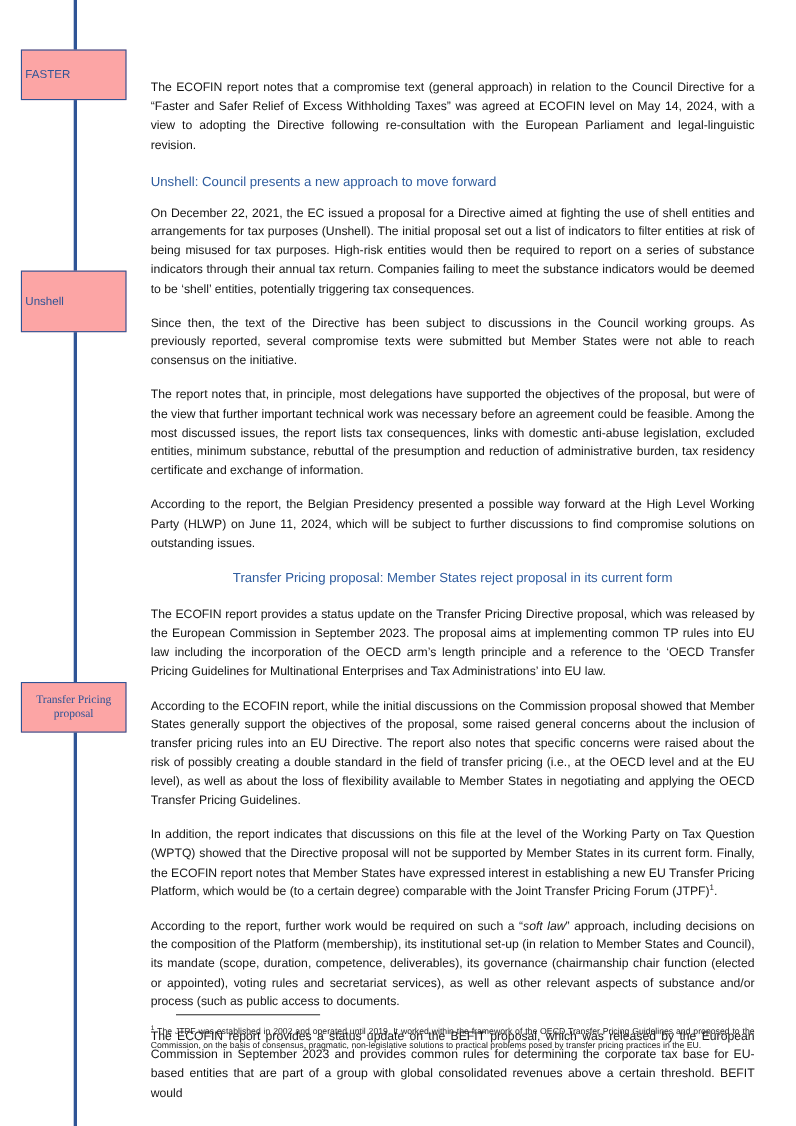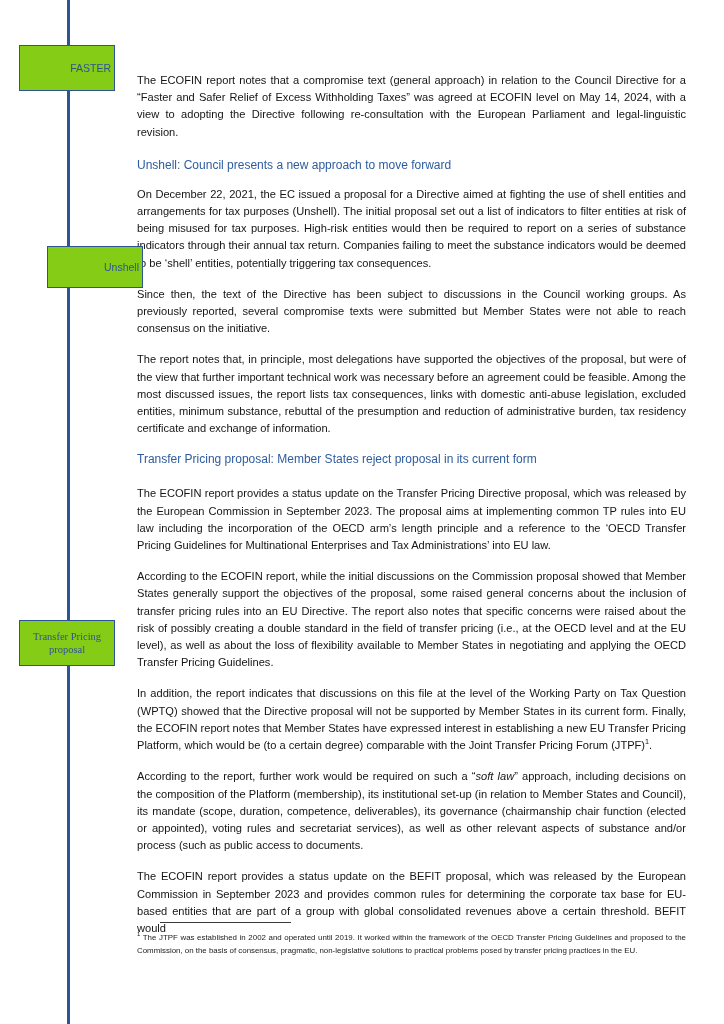--- a/index.html
+++ b/index.html
@@ -25,33 +25,33 @@
     height: 1024px;
     background: #2F5496;
   }
 
   .margin-box {
     position: absolute;
     left: 19px;
     width: 96px;
     box-sizing: border-box;
     border: 1.6px solid #2F5496;
-    background: #84cc16;
+    background: #fca5a5;
     color: #2F5496;
     font-size: 10.5px;
     line-height: 13px;
     text-align: center;
     display: flex;
     align-items: center;
-    justify-content: flex-end;
+    justify-content: flex-start;
     z-index: 2;
     padding: 2px 3px;
   }
   #margin-box-faster        { top: 45px;  height: 46px; }
-  #margin-box-unshell       { top: 246px; height: 42px; margin-left: 28px; }
+  #margin-box-unshell       { top: 246px; height: 56px; }
   #margin-box-transfer      { top: 620px; height: 46px; font-family: Liberation Serif, serif; }
 
   
   #content {
     position: absolute;
     left: 137px;
     top: 40px;
     width: 549px;
   }
 
@@ -65,21 +65,21 @@
   }
   p.body-par.tight-after { margin-bottom: 16px; margin-top: 32px; }
 
   h2.section-heading {
     margin: 6px 0 13px 0;
     font-size: 12px;
     line-height: 16px;
     font-weight: normal;
     color: #2E5C9E;
   }
-  h2.section-heading.extra-gap { margin-bottom: 18px; }
+  h2.section-heading.extra-gap { margin-bottom: 18px; text-align: center; }
 
   .ital { font-style: italic; }
   sup.fn-ref { font-size: 7.2px; vertical-align: super; line-height: 0; }
 
   
   #footnote-area {
     position: absolute;
     left: 137px;
     top: 922px;
     width: 549px;
@@ -121,20 +121,21 @@
   <p class="body-par tight-after">The ECOFIN report notes that a compromise text (general approach) in relation to the Council Directive for a “Faster and Safer Relief of Excess Withholding Taxes” was agreed at ECOFIN level on May 14, 2024, with a view to adopting the Directive following re-consultation with the European Parliament and legal-linguistic revision.</p>
 
   <h2 class="section-heading">Unshell: Council presents a new approach to move forward</h2>
 
   <p class="body-par">On December 22, 2021, the EC issued a proposal for a Directive aimed at fighting the use of shell entities and arrangements for tax purposes (Unshell). The initial proposal set out a list of indicators to filter entities at risk of being misused for tax purposes. High-risk entities would then be required to report on a series of substance indicators through their annual tax return. Companies failing to meet the substance indicators would be deemed to be ‘shell’ entities, potentially triggering tax consequences.</p>
 
   <p class="body-par">Since then, the text of the Directive has been subject to discussions in the Council working groups. As previously reported, several compromise texts were submitted but Member States were not able to reach consensus on the initiative.</p>
 
   <p class="body-par">The report notes that, in principle, most delegations have supported the objectives of the proposal, but were of the view that further important technical work was necessary before an agreement could be feasible. Among the most discussed issues, the report lists tax consequences, links with domestic anti-abuse legislation, excluded entities, minimum substance, rebuttal of the presumption and reduction of administrative burden, tax residency certificate and exchange of information.</p>
 
+  <p class="body-par">According to the report, the Belgian Presidency presented a possible way forward at the High Level Working Party (HLWP) on June 11, 2024, which will be subject to further discussions to find compromise solutions on outstanding issues.</p>
 
   <h2 class="section-heading extra-gap">Transfer Pricing proposal: Member States reject proposal in its current form</h2>
 
   <p class="body-par">The ECOFIN report provides a status update on the Transfer Pricing Directive proposal, which was released by the European Commission in September 2023. The proposal aims at implementing common TP rules into EU law including the incorporation of the OECD arm’s length principle and a reference to the ‘OECD Transfer Pricing Guidelines for Multinational Enterprises and Tax Administrations’ into EU law.</p>
 
   <p class="body-par">According to the ECOFIN report, while the initial discussions on the Commission proposal showed that Member States generally support the objectives of the proposal, some raised general concerns about the inclusion of transfer pricing rules into an EU Directive. The report also notes that specific concerns were raised about the risk of possibly creating a double standard in the field of transfer pricing (i.e., at the OECD level and at the EU level), as well as about the loss of flexibility available to Member States in negotiating and applying the OECD Transfer Pricing Guidelines.</p>
 
   <p class="body-par"><span>In addition, the report indicates that discussions on this file at the level of the Working Party on Tax Question (WPTQ) showed that the Directive proposal will not be supported by Member States in its current form. Finally, the ECOFIN report notes that Member States have expressed interest in establishing a new EU Transfer Pricing Platform, which would be (to a certain degree) comparable with the Joint Transfer Pricing Forum (JTPF)</span><sup class="fn-ref">1</sup><span>.</span></p>
 
   <p class="body-par"><span>According to the report, further work would be required on such a “</span><span class="ital">soft law</span><span>” approach, including decisions on the composition of the Platform (membership), its institutional set-up (in relation to Member States and Council), its mandate (scope, duration, competence, deliverables), its governance (chairmanship chair function (elected or appointed), voting rules and secretariat services), as well as other relevant aspects of substance and/or process (such as public access to documents.</span></p>

